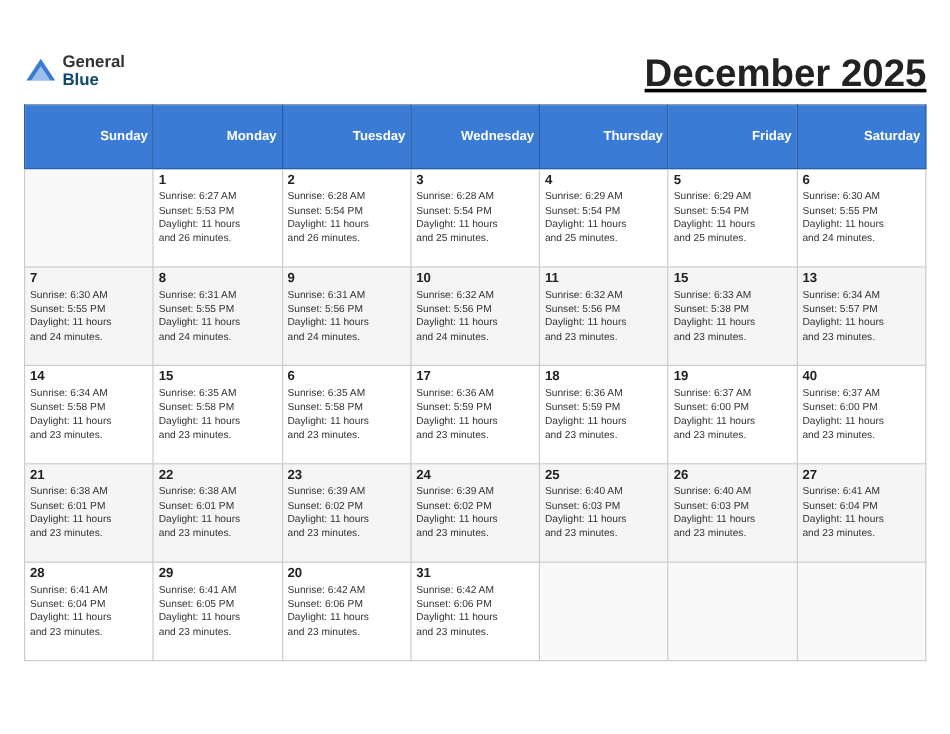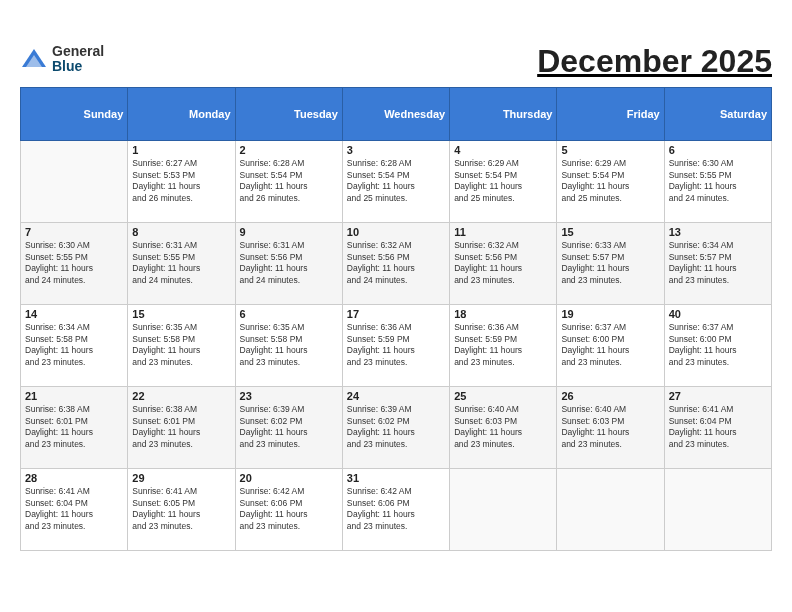--- a/index.html
+++ b/index.html
@@ -215,21 +215,21 @@
           <td>
             <div class="day-number">11</div>
             <div class="day-info" style="white-space: pre-line;">Sunrise: 6:32 AM
 Sunset: 5:56 PM
 Daylight: 11 hours
 and 23 minutes.</div>
           </td>
           <td>
             <div class="day-number">15</div>
             <div class="day-info" style="white-space: pre-line;">Sunrise: 6:33 AM
-Sunset: 5:57 PM
+Sunset: 5:38 PM
 Daylight: 11 hours
 and 23 minutes.</div>
           </td>
           <td>
             <div class="day-number">13</div>
             <div class="day-info" style="white-space: pre-line;">Sunrise: 6:34 AM
 Sunset: 5:57 PM
 Daylight: 11 hours
 and 23 minutes.</div>
           </td>

